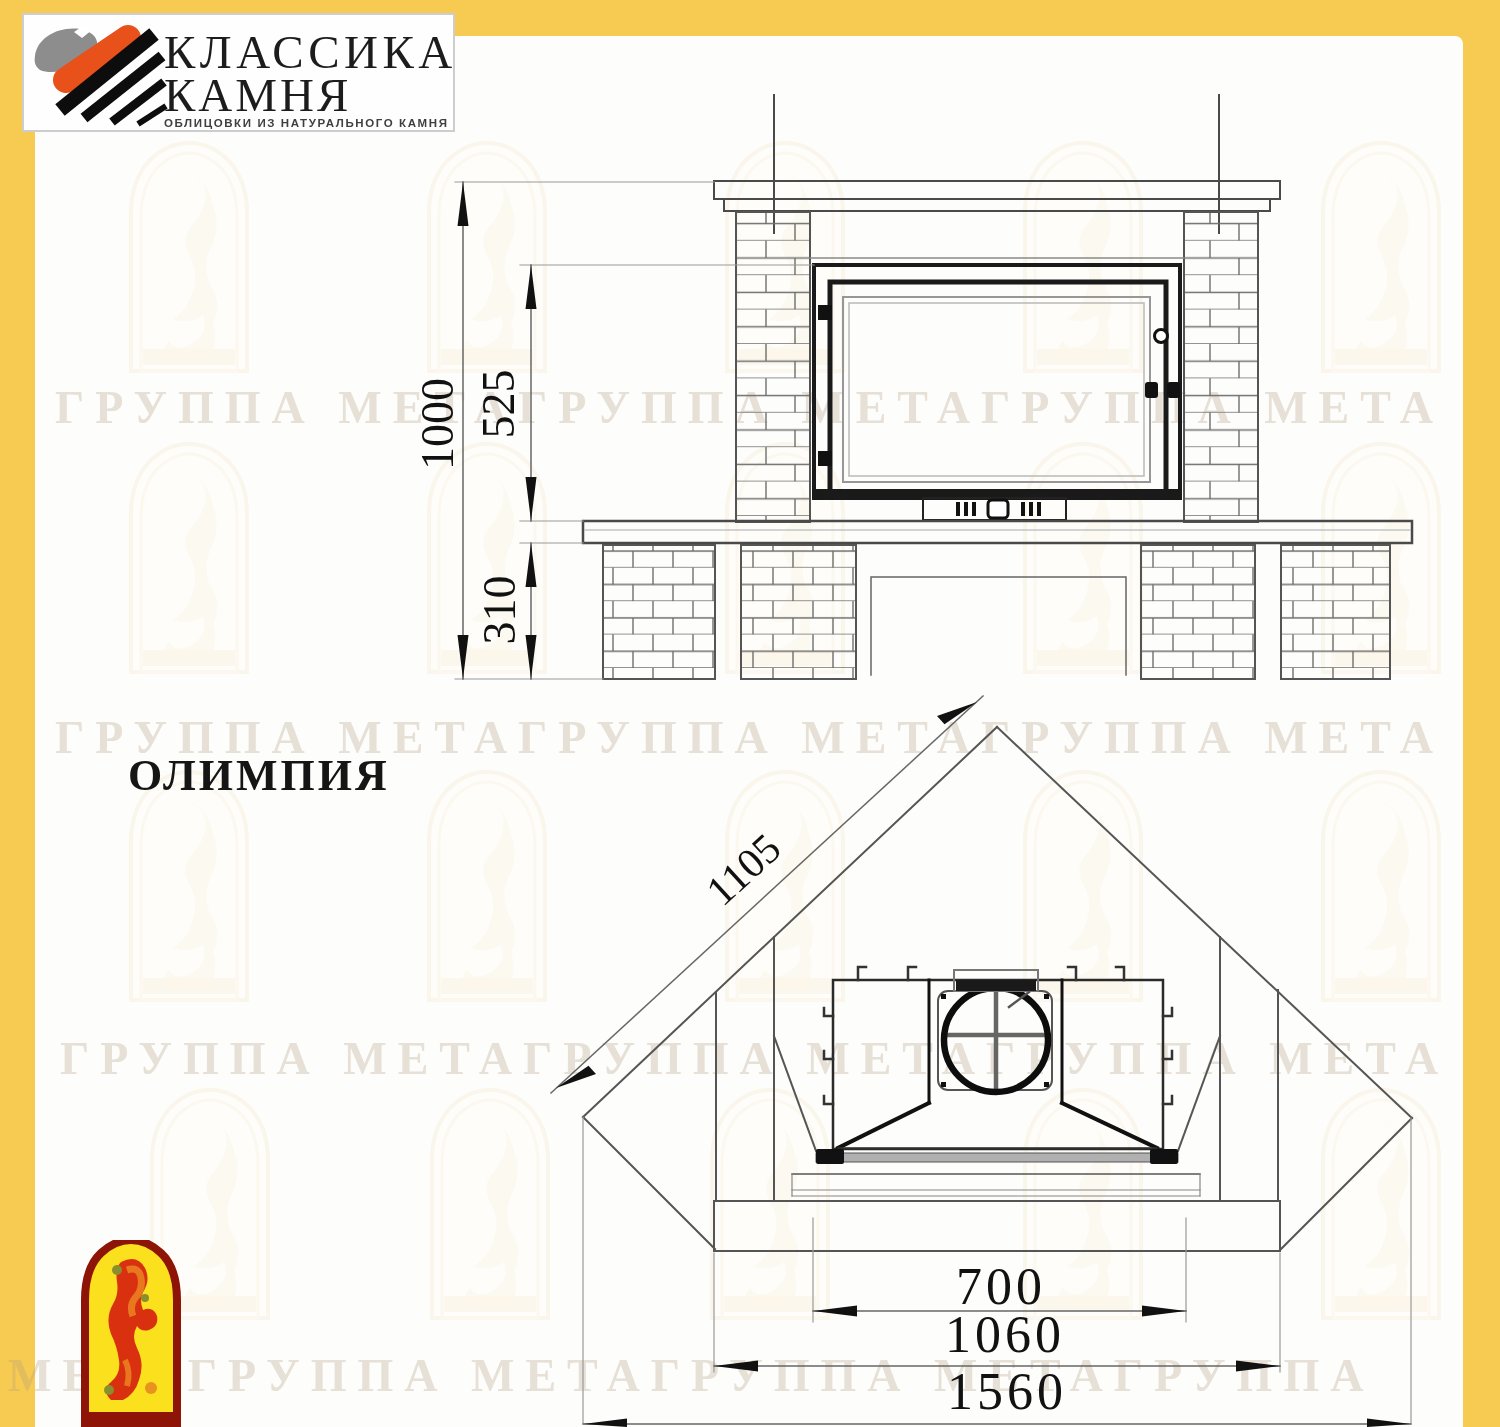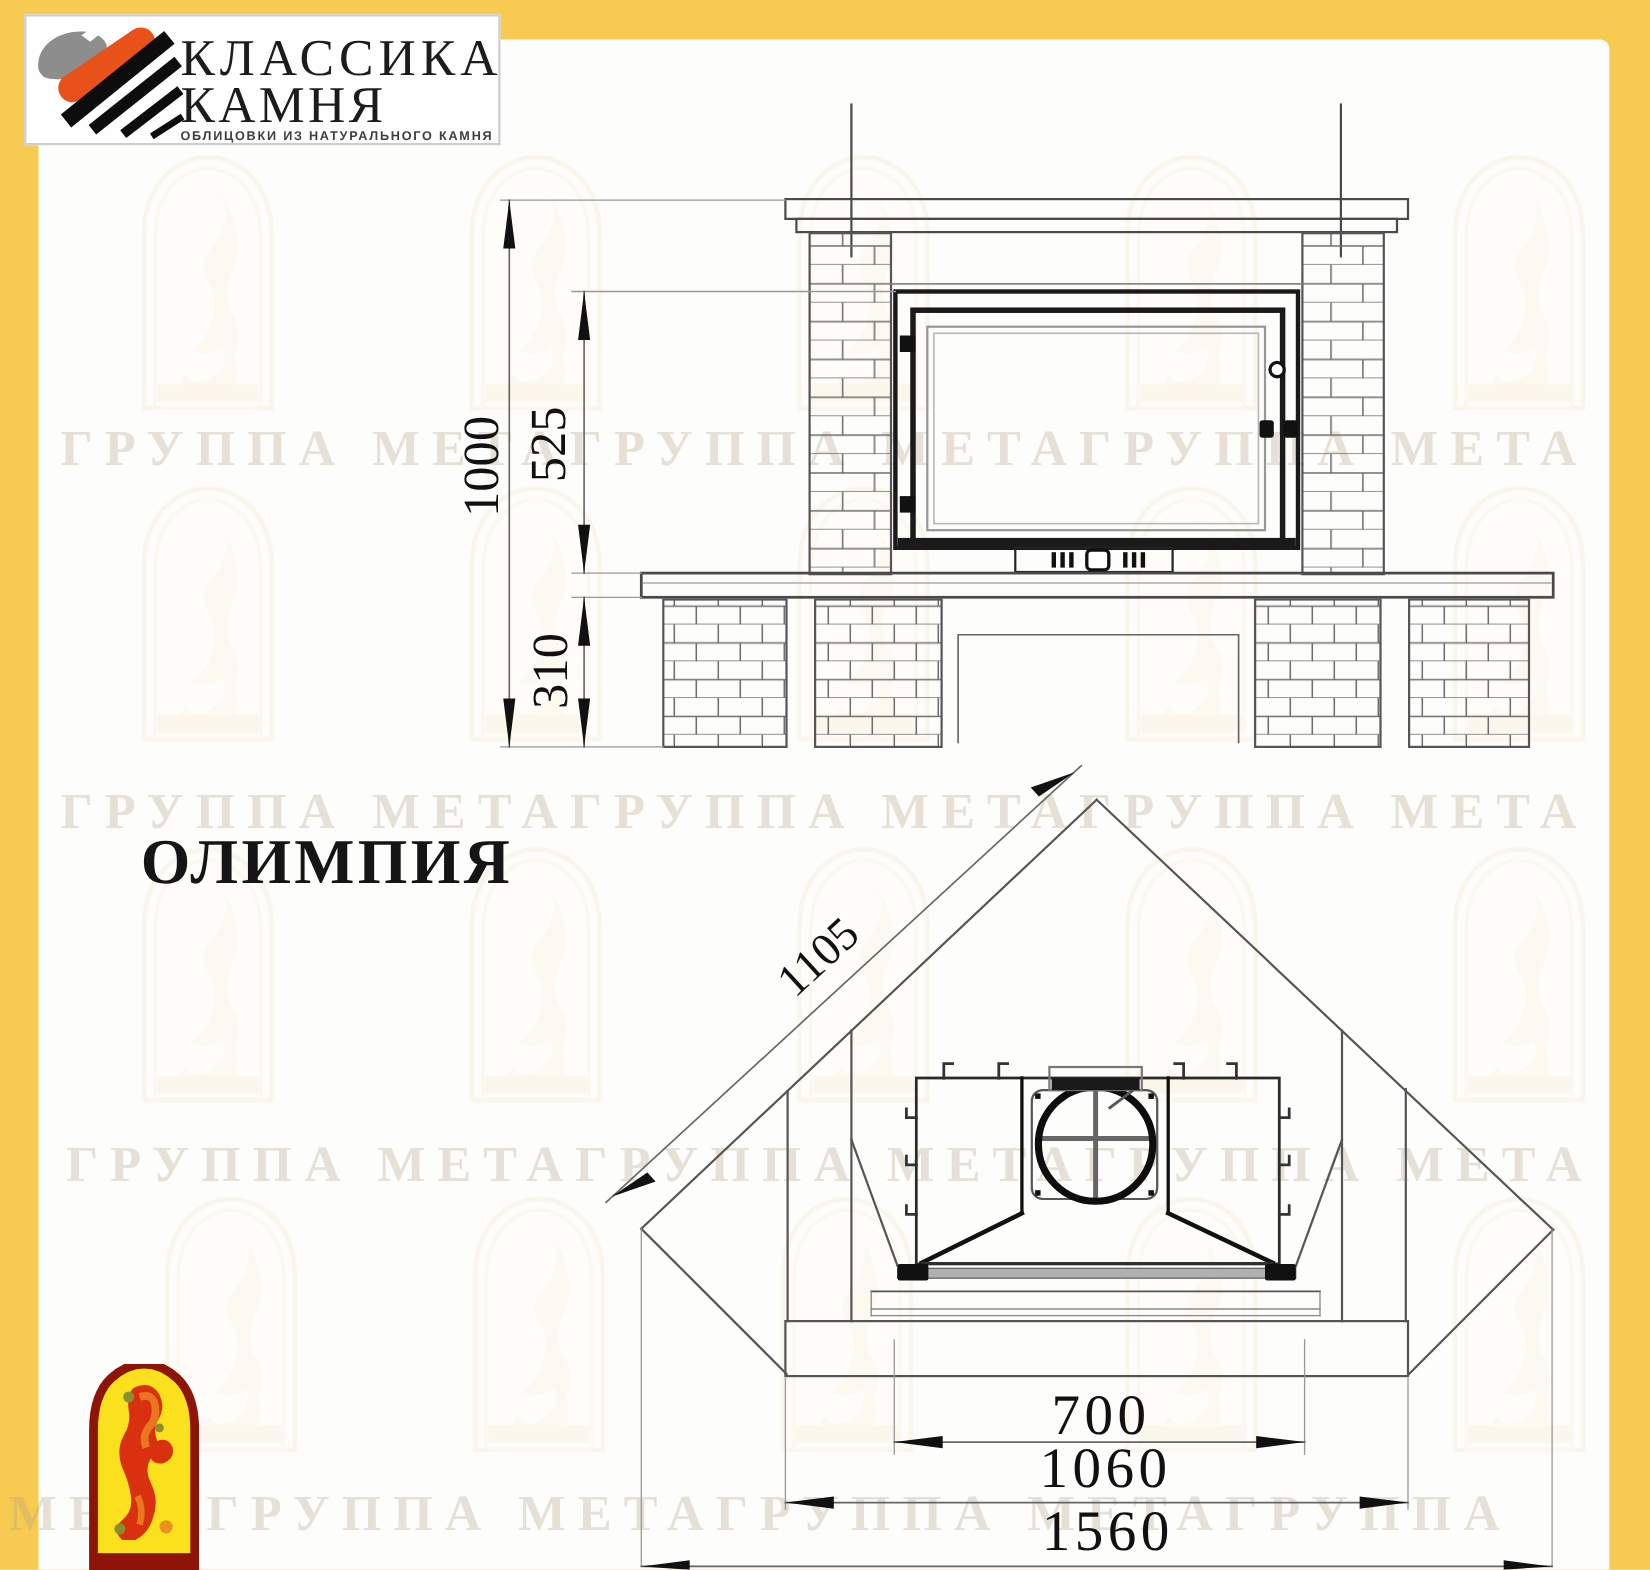--- a/index.html
+++ b/index.html
@@ -5,21 +5,21 @@
   html,body{margin:0;padding:0;}
   body{width:1500px;height:1427px;position:relative;overflow:hidden;
        background:#F7CA52;font-family:"Liberation Serif",serif;}
   #white{position:absolute;left:35px;top:36px;width:1428px;height:1391px;
          background:#fdfdfc;border-radius:8px 8px 0 0;}
   .wmtext{position:absolute;white-space:nowrap;font-family:"Liberation Serif",serif;
           font-weight:bold;font-size:46px;letter-spacing:11px;color:rgba(180,158,125,0.30);}
   #logobox{position:absolute;left:22px;top:13px;width:433px;height:119px;
            background:#fefefe;border:2px solid #cdcdcd;box-sizing:border-box;}
   #olimp{position:absolute;left:128px;top:750px;font-family:"Liberation Serif",serif;
-         font-weight:bold;font-size:58px;letter-spacing:3px;color:#151515;}
+         font-weight:bold;font-size:44px;letter-spacing:3px;color:#151515;}
 </style>
 </head>
 <body>
 <div id="white"></div>
 
 <div class="wmtext" style="left:55px;top:381px;">ГРУППА МЕТАГРУППА МЕТАГРУППА МЕТА</div>
 <div class="wmtext" style="left:55px;top:711px;">ГРУППА МЕТАГРУППА МЕТАГРУППА МЕТА</div>
 <div class="wmtext" style="left:60px;top:1032px;">ГРУППА МЕТАГРУППА МЕТАГРУППА МЕТА</div>
 <div class="wmtext" style="left:8px;top:1349px;">МЕТАГРУППА МЕТАГРУППА МЕТАГРУППА</div>
 

